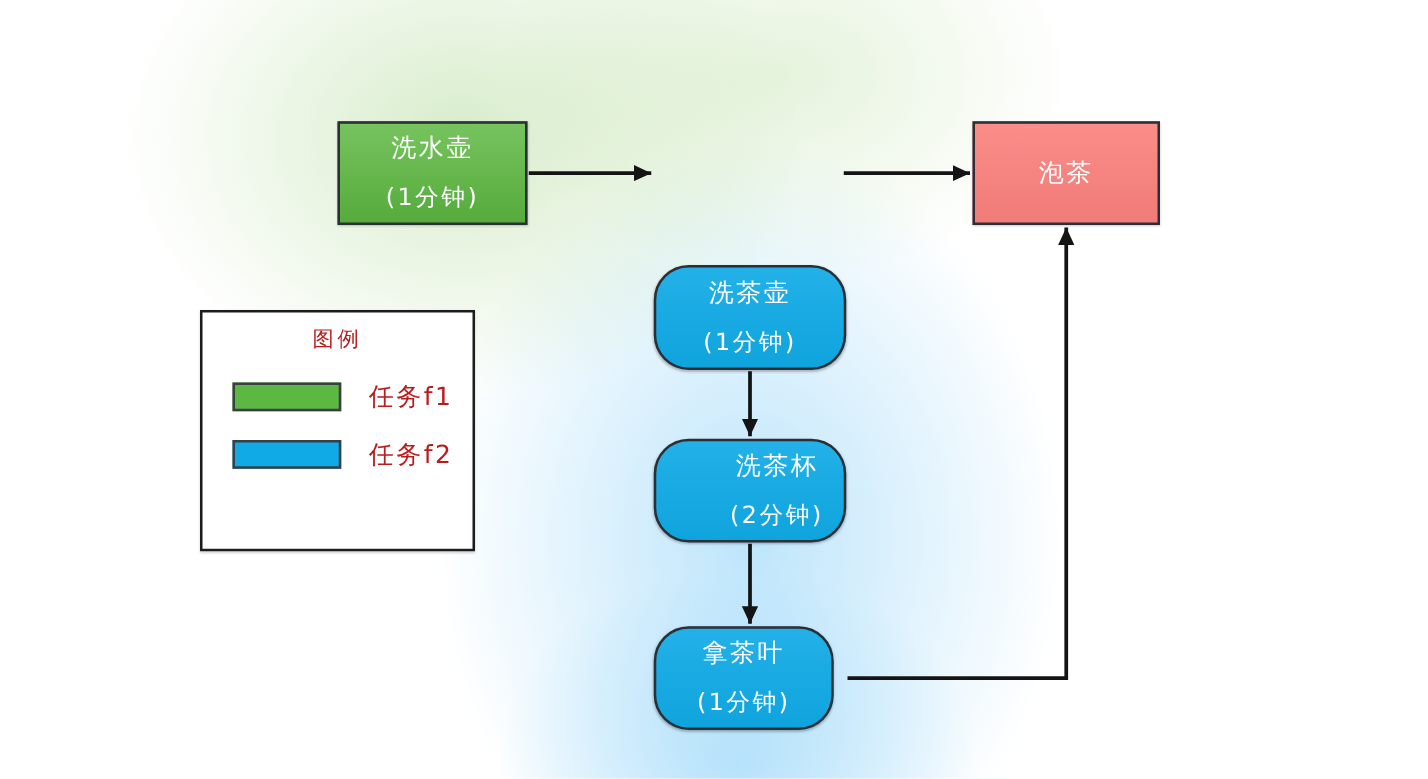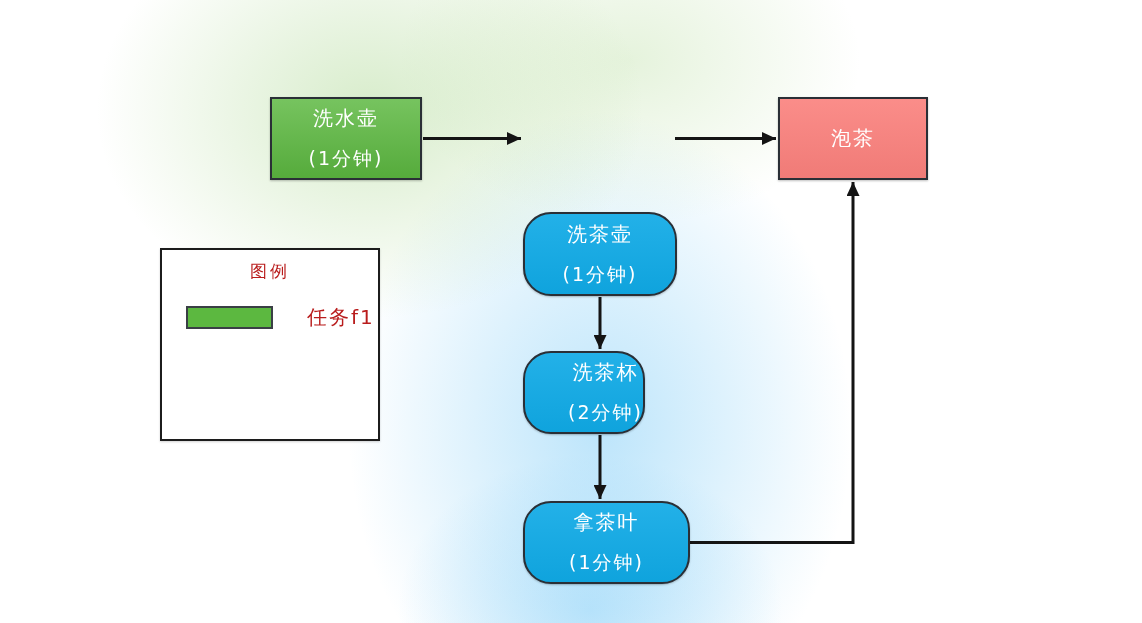--- a/index.html
+++ b/index.html
@@ -37,22 +37,22 @@
 
   .task-f1 { background: linear-gradient(180deg, rgba(255,255,255,0.16), rgba(0,0,0,0.07)), var(--green); }
   .task-f2 { background: linear-gradient(180deg, rgba(255,255,255,0.08), rgba(0,0,0,0.04)), var(--blue); border-radius: 28px; }
   .task-f3 { background: linear-gradient(180deg, rgba(255,255,255,0.10), rgba(0,0,0,0.04)), var(--red); }
 
   
   .n-wash-kettle    { left: 270px; top: 97px;  width: 152px; height: 83px; }
   .n-boil-water     { left: 523px; top: 97px;  width: 151px; height: 83px; }
   .n-make-tea       { left: 778px; top: 97px;  width: 150px; height: 83px; }
   .n-wash-teapot    { left: 523px; top: 212px; width: 154px; height: 84px; }
-  .n-wash-teacup    { left: 523px; top: 351px; width: 122px; height: 83px; padding-left: 43px; }
-  .n-get-tea-leaves { left: 523px; top: 501px; width: 167px; height: 83px; }
+  .n-wash-teacup    { left: 523px; top: 351px; width: 154px; height: 83px; padding-left: 43px; }
+  .n-get-tea-leaves { left: 523px; top: 501px; width: 144px; height: 83px; }
 
   
   svg.edges { position: absolute; left: 0; top: 0; width: 1142px; height: 623px; pointer-events: none; }
   svg.edges path { stroke: var(--arrow, #141414); stroke-width: 3; fill: none; }
   svg.edges .arrowhead { fill: var(--arrow, #141414); stroke: none; }
 
   
   .legend {
     position: absolute;
     left: 120px; top: 248px;
@@ -65,21 +65,21 @@
     margin-left: 40px;
   }
   .legend-title {
     position: absolute;
     top: 10px; left: 0; width: 100%;
     text-align: center;
     font-size: 17px;
     letter-spacing: 3px;
   }
   .legend-row { position: absolute; left: 24px; height: 24px; display: flex; align-items: center; }
-  .legend-row.r0 { top: 55px; gap: 12px; }
+  .legend-row.r0 { top: 55px; }
   .legend-row.r1 { top: 101px; }
   .legend-row.r2 { top: 148px; }
   .legend-swatch {
     width: 87px; height: 23px;
     box-sizing: border-box;
     border: 2px solid #3a3f45;
   }
   .legend-label {
     margin-left: 22px;
     font-size: 20px;
@@ -130,15 +130,19 @@
     <div class="node-label">拿茶叶</div>
     <div class="node-duration">(1分钟)</div>
   </div>
 
   <div class="legend">
     <div class="legend-title">图例</div>
     <div class="legend-row r0">
       <div class="legend-swatch" style="background: rgb(92, 184, 64);"></div>
       <div class="legend-label">任务f1</div>
     </div>
+    <div class="legend-row r1">
+      <div class="legend-swatch" style="background: rgb(16, 170, 230);"></div>
+      <div class="legend-label">任务f2</div>
+    </div>
   </div>
 
 </div>
 
 </body></html>

